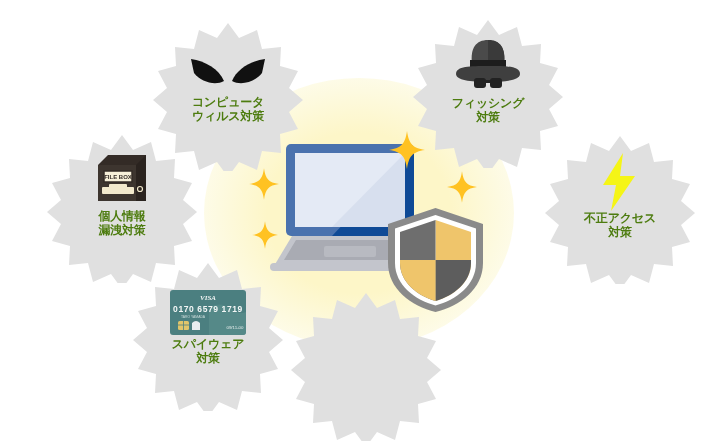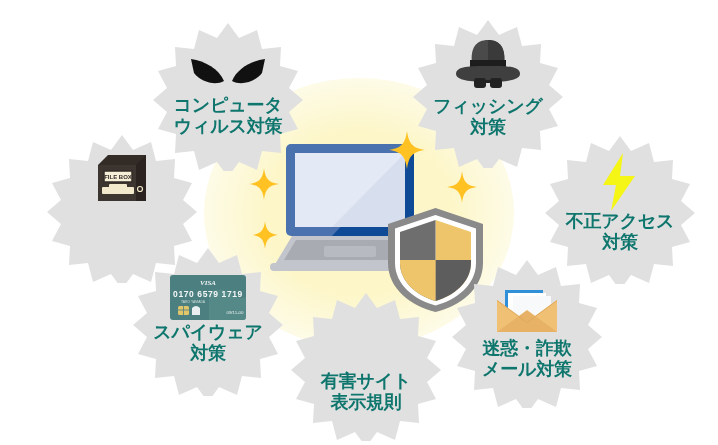--- a/index.html
+++ b/index.html
@@ -18,30 +18,30 @@
         #fdf6c8 0%, #fdf6c8 42%, #fdfae0 64%, rgba(253,250,224,0.45) 80%, rgba(255,255,255,0) 100%);
   }
 
   
   .badge{position:absolute;width:150px;height:150px;}
   .badge .burst{position:absolute;inset:0;}
   .badge .burst svg{width:100%;height:100%;display:block;}
   .badge .art{position:absolute;left:0;right:0;display:flex;align-items:flex-end;justify-content:center;}
   .badge .cap{
     position:absolute;left:0;right:0;text-align:center;
-    font-weight:bold;color:#0f766e;line-height:1.18;
-    font-size:18px;letter-spacing:-0.2px;white-space:pre-line;
+    font-weight:bold;color:#4d7c0f;line-height:1.18;
+    font-size:12px;letter-spacing:-0.2px;white-space:pre-line;
   }
 
   
   #b-virus   {left:153px; top:21px;}
   #b-spyware {left:413px; top:18px;}
   #b-privacy {left:47px;  top:133px;}
   #b-access  {left:545px; top:134px;font-family:Liberation Mono, monospace;}
-  #b-phish   {left:133px; top:246px;}
+  #b-phish   {left:133px; top:261px;}
   #b-harm    {left:291px; top:291px;}
   #b-spam    {left:452px; top:258px;}
 
   
   #laptop{position:absolute;left:266px;top:140px;width:165px;height:135px;}
   #laptop svg{width:100%;height:100%;display:block;}
 
   
   #shield{position:absolute;left:384px;top:205px;width:103px;height:110px;}
   #shield svg{width:100%;height:100%;display:block;}
@@ -154,20 +154,22 @@
         <path d="M8 14 L18 4 H56 L56 50 H8 Z" fill="#332b26"></path>
         <path d="M8 14 H46 V50 H8 Z" fill="#3d352f"></path>
         <path d="M46 14 L56 4 V50 L46 50 Z" fill="#2a231f"></path>
         <rect x="14" y="20" width="28" height="11" fill="#f6efd8" stroke="#332b26" stroke-width="1.5"></rect>
         <text x="28" y="28" text-anchor="middle" font-family="'Liberation Sans',sans-serif" font-size="6" font-weight="bold" fill="#332b26">FILE BOX</text>
         <rect x="12" y="36" width="32" height="7" rx="1" fill="#f2e9cc"></rect>
         <rect x="19" y="33" width="18" height="4" rx="1" fill="#f2e9cc"></rect>
         <circle cx="50" cy="38" r="2.5" fill="none" stroke="#f2e9cc" stroke-width="1.2"></circle>
       </svg>
     </div>
+    <div class="cap" style="top:76px;">個人情報
+漏洩対策</div>
   </div>
 
   <div class="badge" id="b-access">
     <div class="burst">
       <svg viewBox="0 0 150 150">
           <polygon points="75,2 86,17 104,9 109,28 128,26 127,45 145,50 136,67 150,79 136,91 145,108 127,113 128,132 109,130 104,149 86,141 75,156 64,141 46,149 41,130 22,132 23,113 5,108 14,91 0,79 14,67 5,50 23,45 22,26 41,28 46,9 64,17" fill="#e0e0e0"></polygon>
         </svg>
     </div>
     <div class="art" style="top:18px;height:60px;">
       <svg width="42" height="60" viewBox="0 0 42 60">
@@ -200,39 +202,16 @@
     <div class="cap" style="top:76px;">スパイウェア
 対策</div>
   </div>
 
   <div class="badge" id="b-harm">
     <div class="burst">
       <svg viewBox="0 0 150 150">
           <polygon points="75,2 86,17 104,9 109,28 128,26 127,45 145,50 136,67 150,79 136,91 145,108 127,113 128,132 109,130 104,149 86,141 75,156 64,141 46,149 41,130 22,132 23,113 5,108 14,91 0,79 14,67 5,50 23,45 22,26 41,28 46,9 64,17" fill="#e0e0e0"></polygon>
         </svg>
     </div>
-    <div class="cap" style="top:80px;">有害サイト
-表示規則</div>
-  </div>
-
-  <div class="badge" id="b-spam">
-    <div class="burst">
-      <svg viewBox="0 0 150 150">
-          <polygon points="75,2 86,17 104,9 109,28 128,26 127,45 145,50 136,67 150,79 136,91 145,108 127,113 128,132 109,130 104,149 86,141 75,156 64,141 46,149 41,130 22,132 23,113 5,108 14,91 0,79 14,67 5,50 23,45 22,26 41,28 46,9 64,17" fill="#e0e0e0"></polygon>
-        </svg>
-    </div>
-    <div class="art" style="top:22px;height:56px;">
-      <svg width="72" height="54" viewBox="0 0 72 54">
-        <path d="M14 8 H52 V34 H14 Z" fill="#2f8fd8"></path>
-        <path d="M17 11 H55 V37 H17 Z" fill="#ffffff"></path>
-        <path d="M22 14 H60 V40 H22 Z" fill="#f7f9fb"></path>
-        <path d="M6 18 L36 40 L66 18 V50 H6 Z" fill="#f0c074"></path>
-        <path d="M6 18 L36 40 L66 18 L36 -2 Z" fill="#f6d79a" opacity="0"></path>
-        <path d="M6 50 L36 28 L66 50 Z" fill="#e7b265"></path>
-        <path d="M6 18 L36 40 L66 18" fill="none" stroke="#f0c074" stroke-width="0"></path>
-        <path d="M6 18 L36 40 L66 18 V19 L36 41 L6 19 Z" fill="#e0a85a"></path>
-      </svg>
-    </div>
-    <div class="cap" style="top:80px;">迷惑・詐欺
-メール対策</div>
-  </div>
+  </div>
+
 
 </div>
 
 </body></html>

